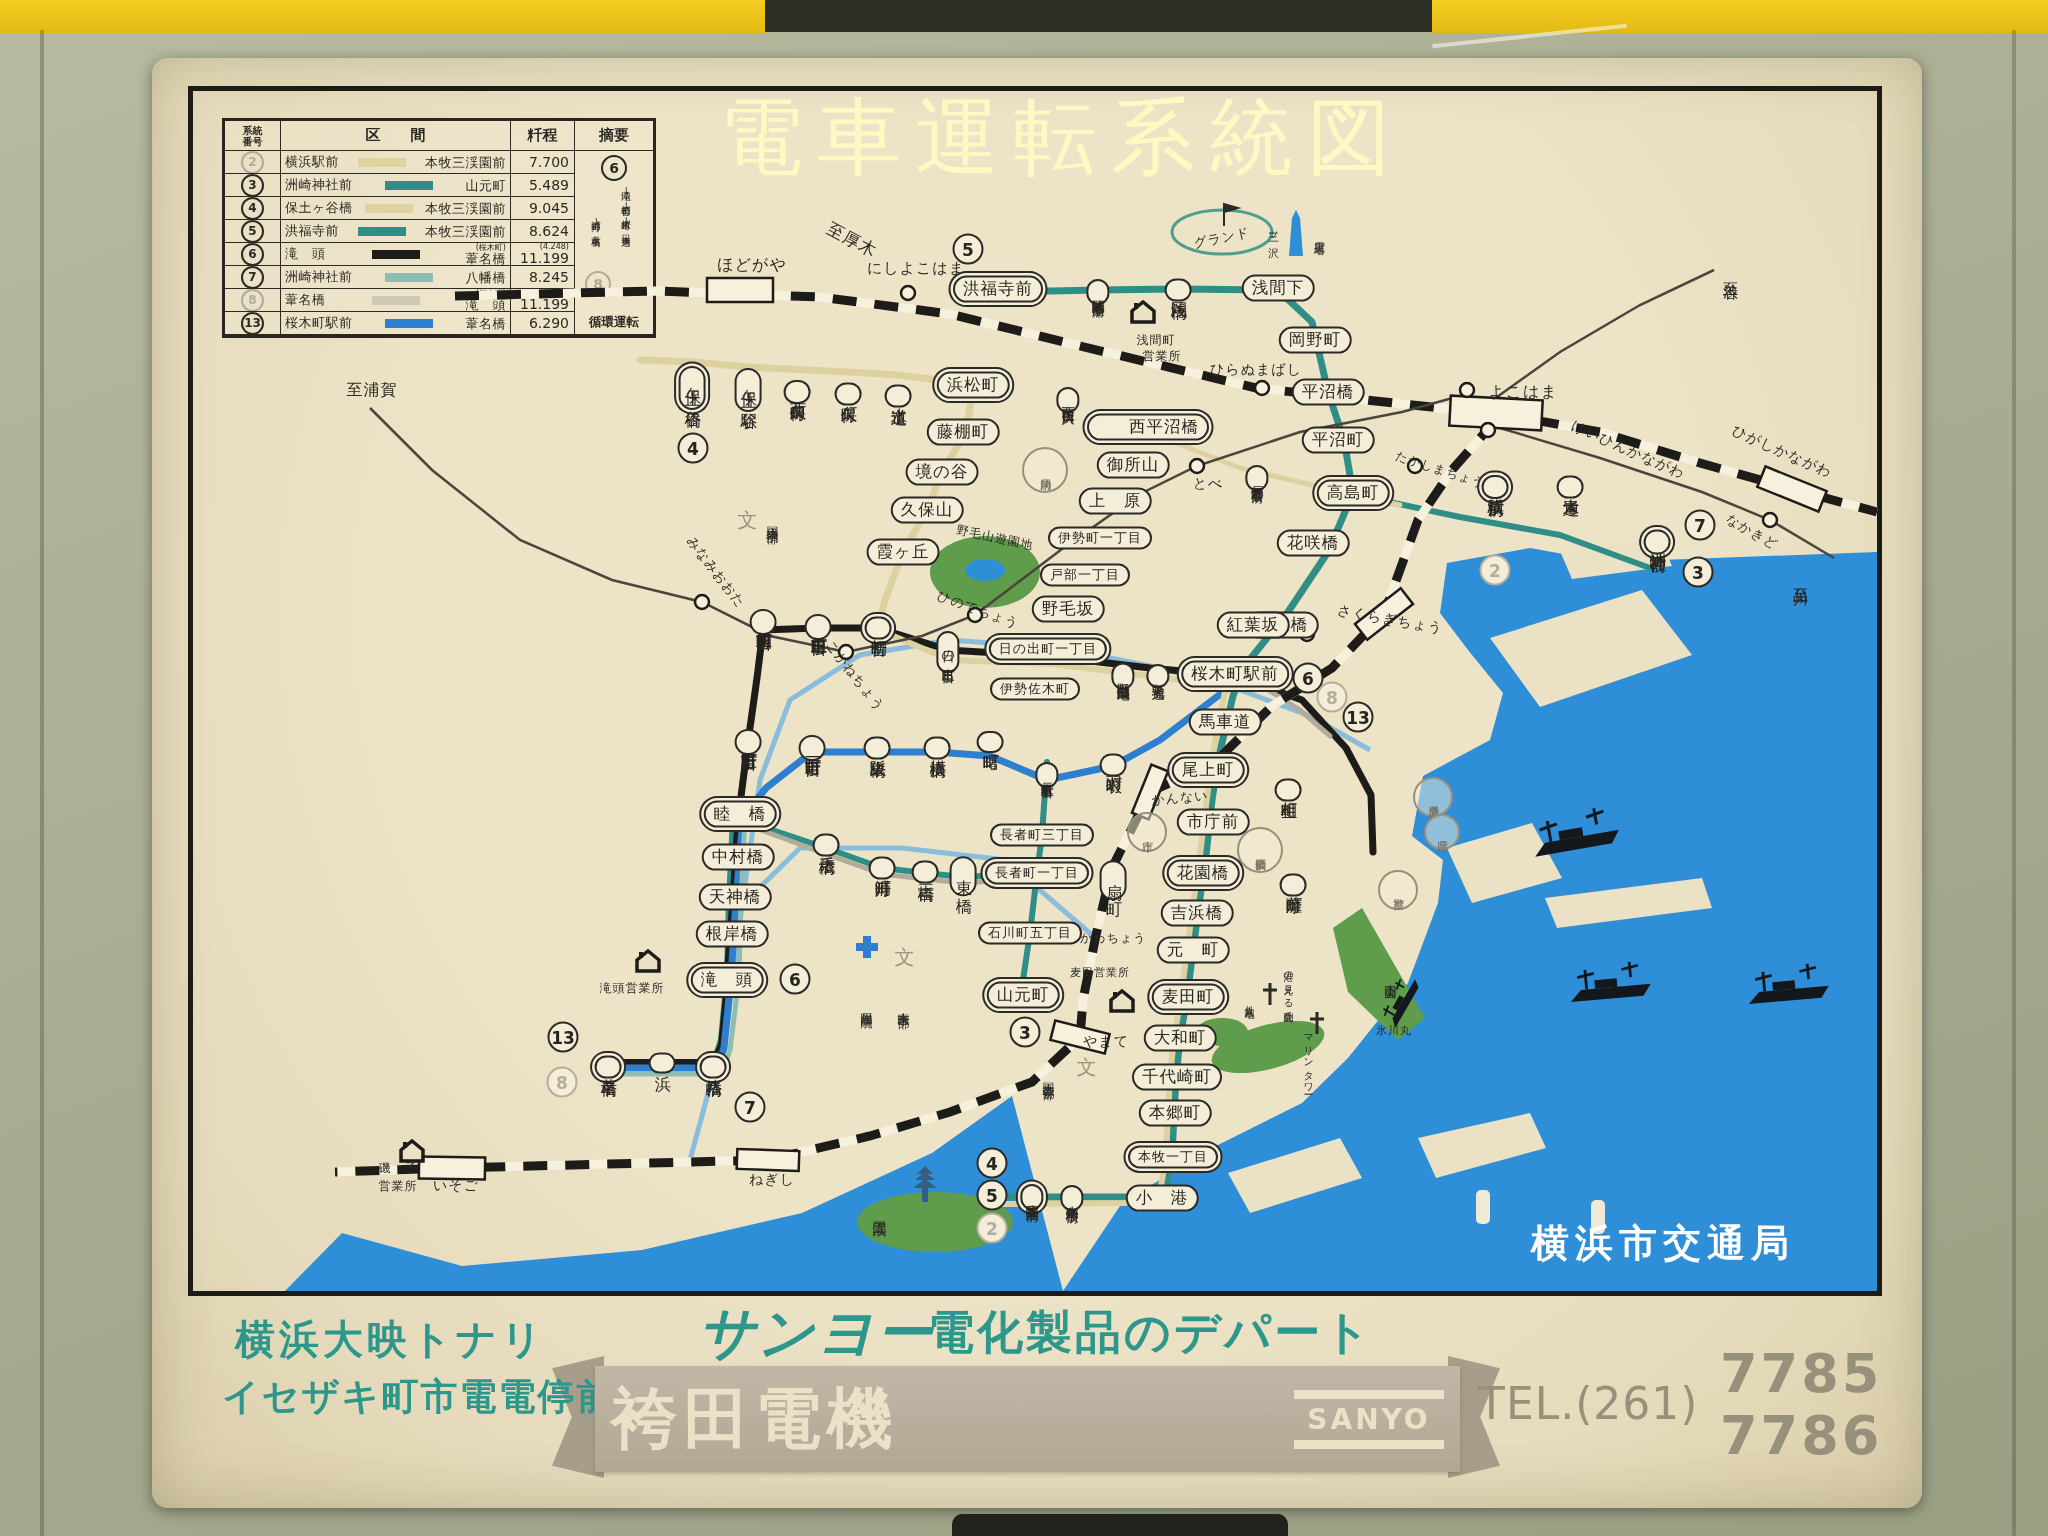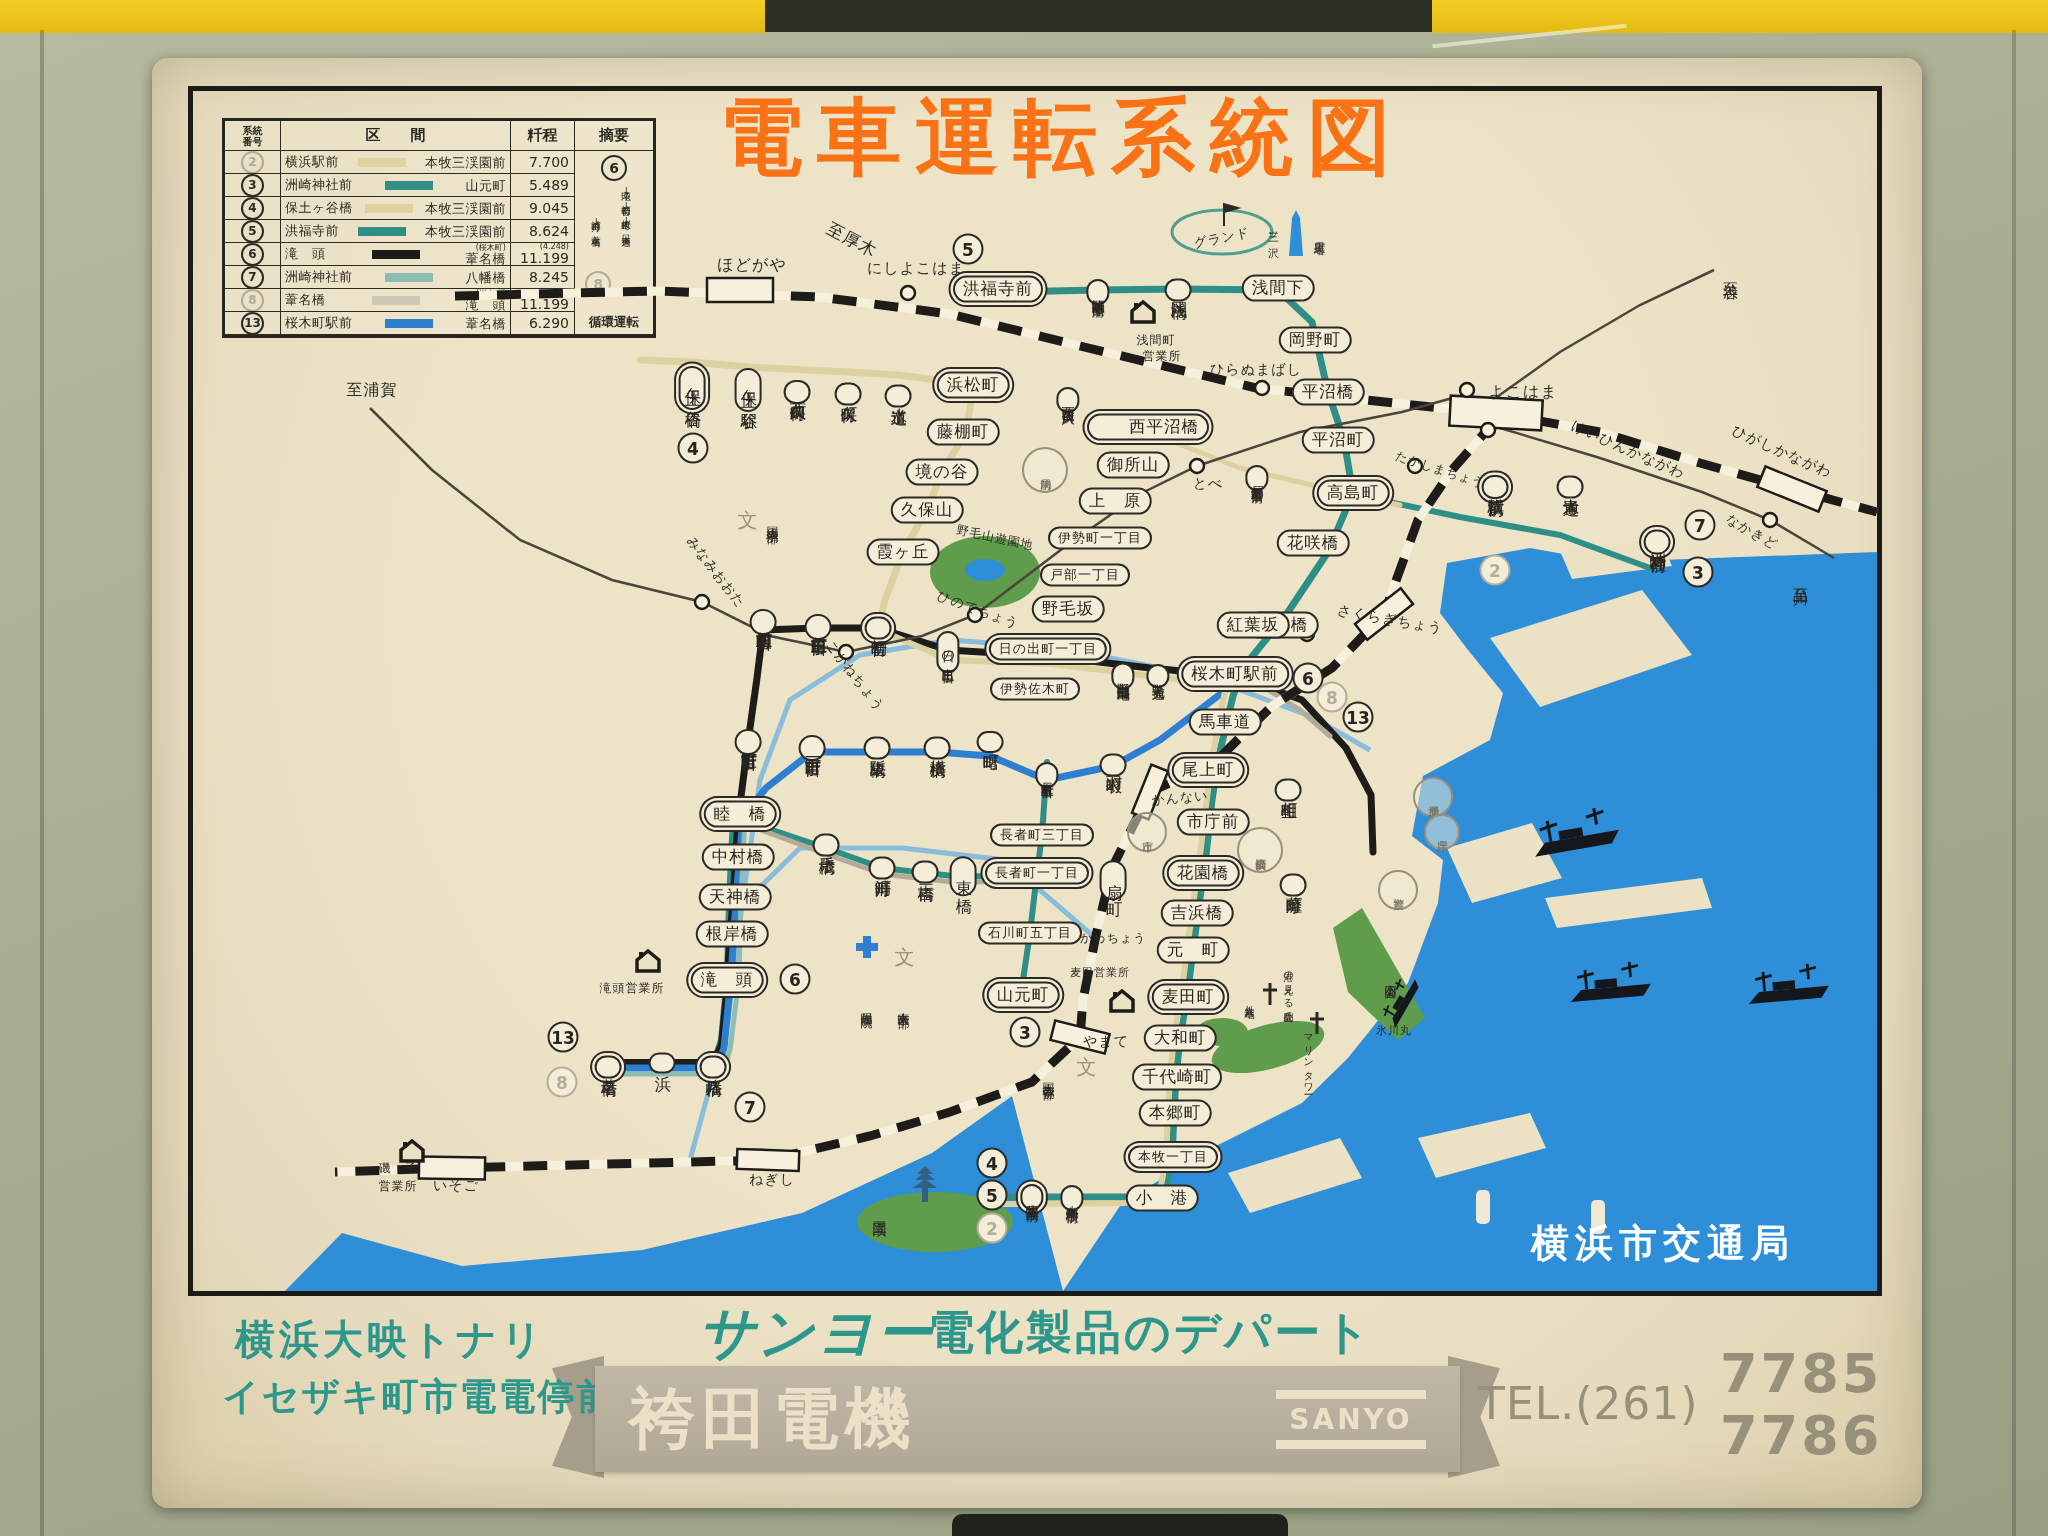--- a/index.html
+++ b/index.html
@@ -13,21 +13,21 @@
   #seam-r{position:absolute;left:2012px;top:30px;width:4px;height:1506px;background:rgba(40,45,30,.25);}
   #scratch{position:absolute;left:1432px;top:34px;width:195px;height:4px;background:rgba(248,246,232,.6);transform:rotate(-6deg);}
   #notch{position:absolute;left:952px;top:1514px;width:336px;height:22px;background:#20231b;border-radius:10px 10px 0 0;}
   
   #sign{position:absolute;left:152px;top:58px;width:1770px;height:1450px;border-radius:16px;
         background:radial-gradient(ellipse at 50% 38%,#ede3c7 50%,#e5dabb 80%,#d9cda9 100%);
         box-shadow:inset 0 0 60px rgba(95,85,50,.28),0 3px 14px rgba(0,0,0,.4);}
   #map-border{position:absolute;left:188px;top:86px;width:1694px;height:1210px;box-sizing:border-box;
               border:5px solid #1c1b16;}
   #page-title{position:absolute;left:1062px;top:138px;transform:translate(-50%,-50%);
-              font-size:84px;font-weight:bold;letter-spacing:14px;color:#f97316;white-space:nowrap;}
+              font-size:84px;font-weight:normal;letter-spacing:14px;color:#fef9c3;white-space:nowrap;}
   
   #fare-table{position:absolute;left:222px;top:118px;width:434px;box-sizing:border-box;
               border:3px solid #27261f;display:grid;grid-template-columns:56px 230px 64px 78px;
               grid-auto-rows:23px;grid-template-rows:30px;background:rgba(240,232,210,.35);color:#2a2923;}
   #fare-table .hc{border-right:1.5px solid #2a2923;border-bottom:1.5px solid #2a2923;
                   display:flex;align-items:center;justify-content:center;font-weight:bold;font-size:15px;}
   #fare-table .hc .two{font-size:10px;line-height:1.1;text-align:center;}
   #fare-table .cell{border-right:1.5px solid #2a2923;border-bottom:1.5px solid #2a2923;
                     display:flex;align-items:center;font-size:13px;overflow:hidden;}
   #fare-table .c-no{justify-content:center;}
@@ -62,21 +62,21 @@
   .fc{position:absolute;transform:translate(-50%,-50%);border:2px solid #98907c;border-radius:50%;
       background:rgba(244,237,216,.5);color:#77705f;display:flex;align-items:center;justify-content:center;
       writing-mode:vertical-rl;text-orientation:upright;font-size:11px;line-height:1.05;z-index:3;}
   .lbl{position:absolute;transform:translate(-50%,-50%);color:#2a2925;white-space:nowrap;z-index:3;letter-spacing:1px;}
   .lbl.v{writing-mode:vertical-rl;text-orientation:upright;}
   #bureau{position:absolute;left:1663px;top:1243px;transform:translate(-50%,-50%);color:#ffffff;
           font-size:38px;font-weight:bold;letter-spacing:6px;z-index:6;}
   
   .ad-teal{position:absolute;color:#2e978c;font-weight:bold;white-space:nowrap;z-index:6;}
   #ad-ribbon{position:absolute;left:595px;top:1366px;width:865px;height:106px;background:linear-gradient(#c1b7a6,#b1a795);
-             display:flex;align-items:center;justify-content:space-between;padding:0 34px;box-sizing:border-box;z-index:6;
+             display:flex;align-items:center;justify-content:space-between;padding:0 16px;box-sizing:border-box;z-index:6;
              box-shadow:0 2px 4px rgba(60,50,30,.25);}
   .ribbon-tail{position:absolute;top:1356px;width:52px;height:122px;background:#a31;background:#a79d8b;z-index:5;}
   #tail-l{left:552px;clip-path:polygon(100% 0,0 10%,38% 50%,0 90%,100% 100%);}
   #tail-r{left:1448px;clip-path:polygon(0 0,100% 10%,62% 50%,100% 90%,0 100%);}
   .rib-txt{color:#ece1c6;font-weight:bold;font-size:66px;letter-spacing:6px;white-space:nowrap;}
   #sanyo-logo{display:flex;flex-direction:column;align-items:center;gap:4px;}
   #sanyo-logo .bar{width:150px;height:9px;background:#ece1c6;}
   #sanyo-logo .word{color:#ece1c6;font-weight:bold;font-size:28px;letter-spacing:3px;}
   #tel-block{position:absolute;left:1478px;top:1356px;width:400px;z-index:6;color:#97907b;}
   #tel-label{position:absolute;left:0;top:22px;font-size:44px;font-weight:normal;letter-spacing:1px;}

